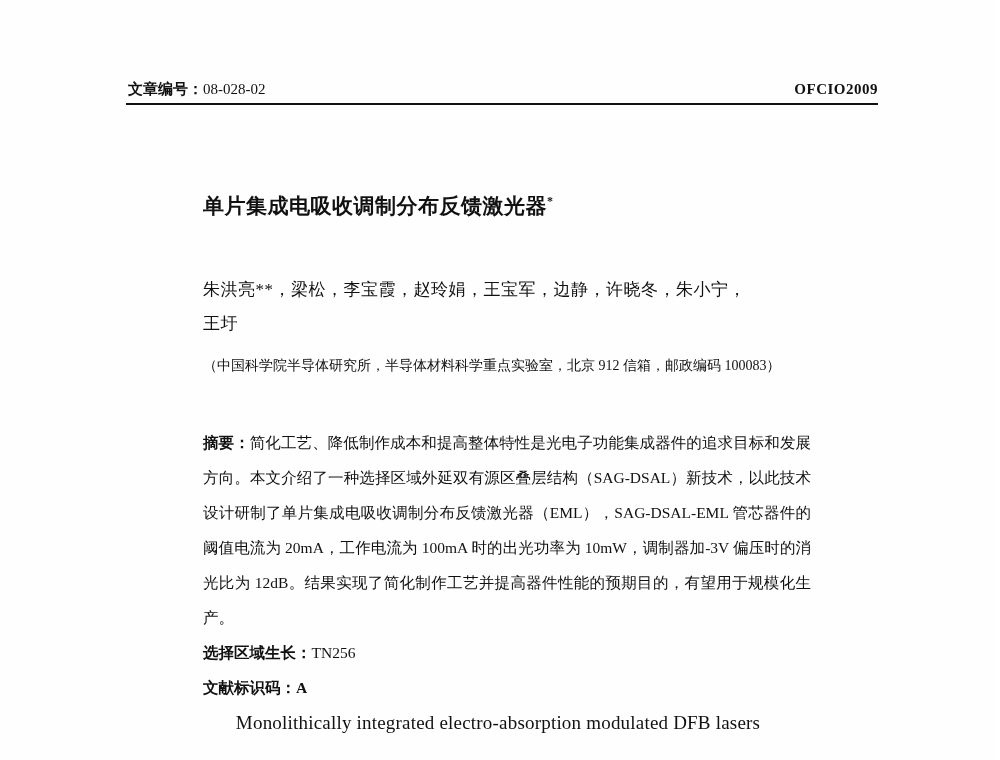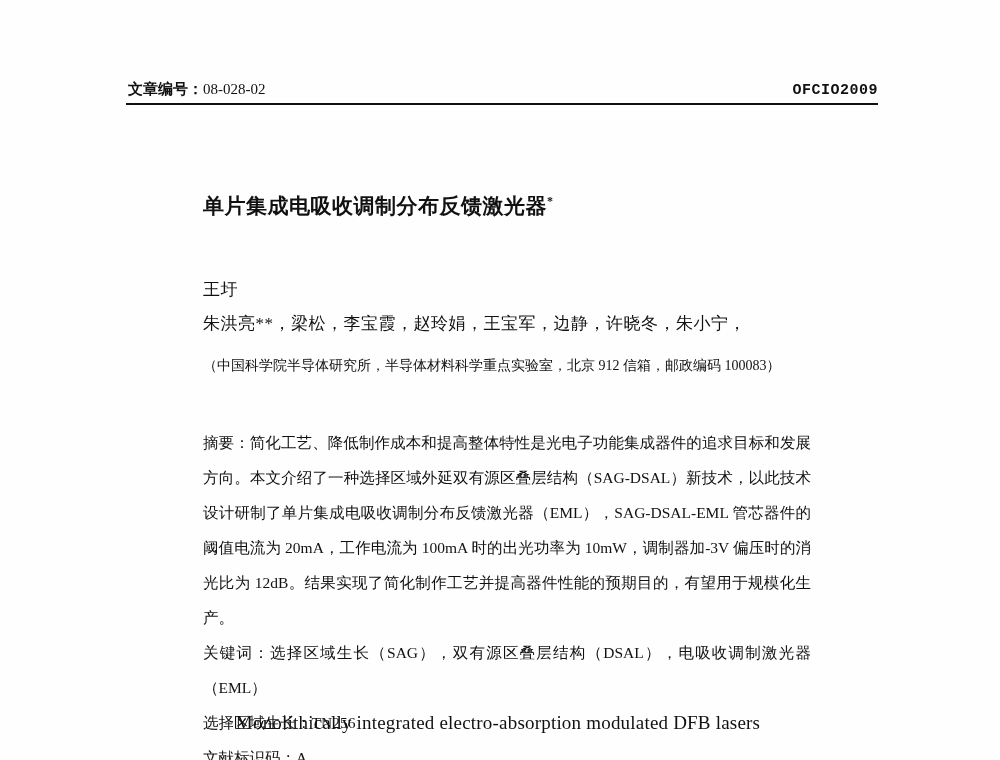--- a/index.html
+++ b/index.html
@@ -22,21 +22,21 @@
     position: absolute;
     left: 128px;
     right: 118px;
     top: 80px;
     display: flex;
     justify-content: space-between;
     align-items: baseline;
     font-size: 15px;
   }
   .header .article-num .lbl { font-weight: bold; }
-  .header .conf { font-weight: bold; font-size: 15px; letter-spacing: 0.5px; font-family: Liberation Mono, monospace; }
+  .header .conf { font-weight: bold; font-size: 15px; letter-spacing: 0.5px; }
   .rule {
     position: absolute;
     left: 126px;
     right: 118px;
     top: 103px;
     height: 2px;
     background: #111111;
   }
   .content {
     position: absolute;
@@ -66,21 +66,21 @@
     font-size: 14px;
     margin: 14px 0 0 0;
     line-height: 22px;
   }
   .abstract-block {
     margin-top: 48px;
     font-size: 15.5px;
     line-height: 35px;
     text-align: justify;
   }
-  .lbl-bold { font-weight: normal; }
+  .lbl-bold { font-weight: bold; }
   .meta-line {
     font-size: 15.5px;
     line-height: 35px;
     margin: 0;
   }
   .english-title {
     position: absolute;
     left: 0;
     right: 0;
     top: 712px;
@@ -105,31 +105,28 @@
 
   <div class="rule"></div>
 
   <div class="content">
 
     <h1 class="title">
       <span>单片集成电吸收调制分布反馈激光器</span><sup>*</sup>
     </h1>
 
     <div class="authors-block">
+      <p class="authors">朱洪亮**，梁松，李宝霞，赵玲娟，王宝军，边静，许晓冬，朱小宁，</p>
       <p class="authors">王圩</p>
-      <p class="authors">朱洪亮**，梁松，李宝霞，赵玲娟，王宝军，边静，许晓冬，朱小宁，</p>
       <p class="affiliation">（中国科学院半导体研究所，半导体材料科学重点实验室，北京 912 信箱，邮政编码 100083）</p>
     </div>
 
     <div class="abstract-block">
       <p class="meta-line">
         <span class="lbl-bold">摘要：</span><span>简化工艺、降低制作成本和提高整体特性是光电子功能集成器件的追求目标和发展方向。本文介绍了一种选择区域外延双有源区叠层结构（SAG-DSAL）新技术，以此技术设计研制了单片集成电吸收调制分布反馈激光器（EML），SAG-DSAL-EML 管芯器件的阈值电流为 20mA，工作电流为 100mA 时的出光功率为 10mW，调制器加-3V 偏压时的消光比为 12dB。结果实现了简化制作工艺并提高器件性能的预期目的，有望用于规模化生产。</span>
-      </p>
-      <p class="meta-line">
-        <span class="lbl-bold">关键词：</span><span>选择区域生长（SAG），双有源区叠层结构（DSAL），电吸收调制激光器（EML）</span>
       </p>
       <p class="meta-line">
         <span class="lbl-bold">选择区域生长：</span><span>TN256</span>
       </p>
       <p class="meta-line">
         <span class="lbl-bold">文献标识码：</span><span class="lbl-bold">A</span>
       </p>
     </div>
 
   </div>

